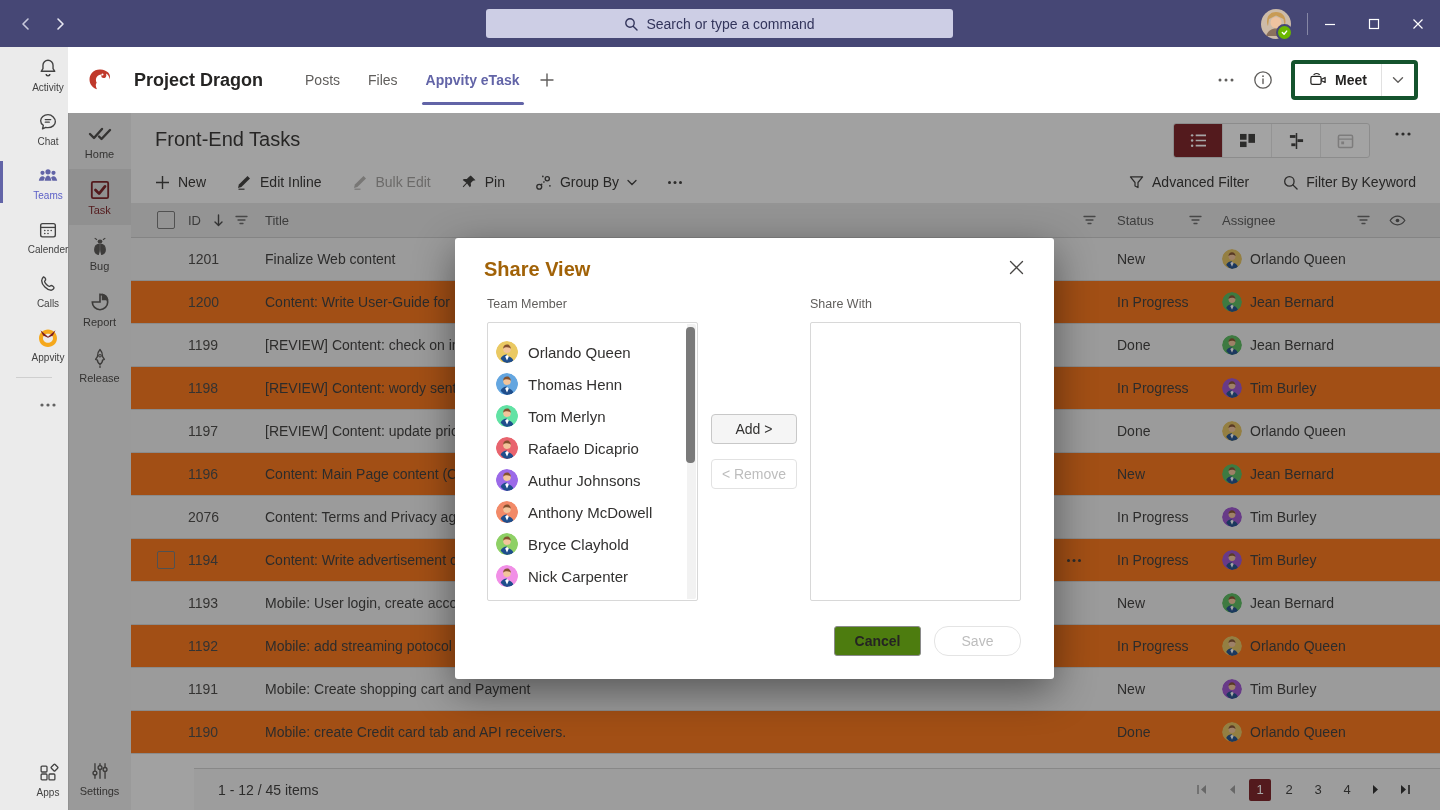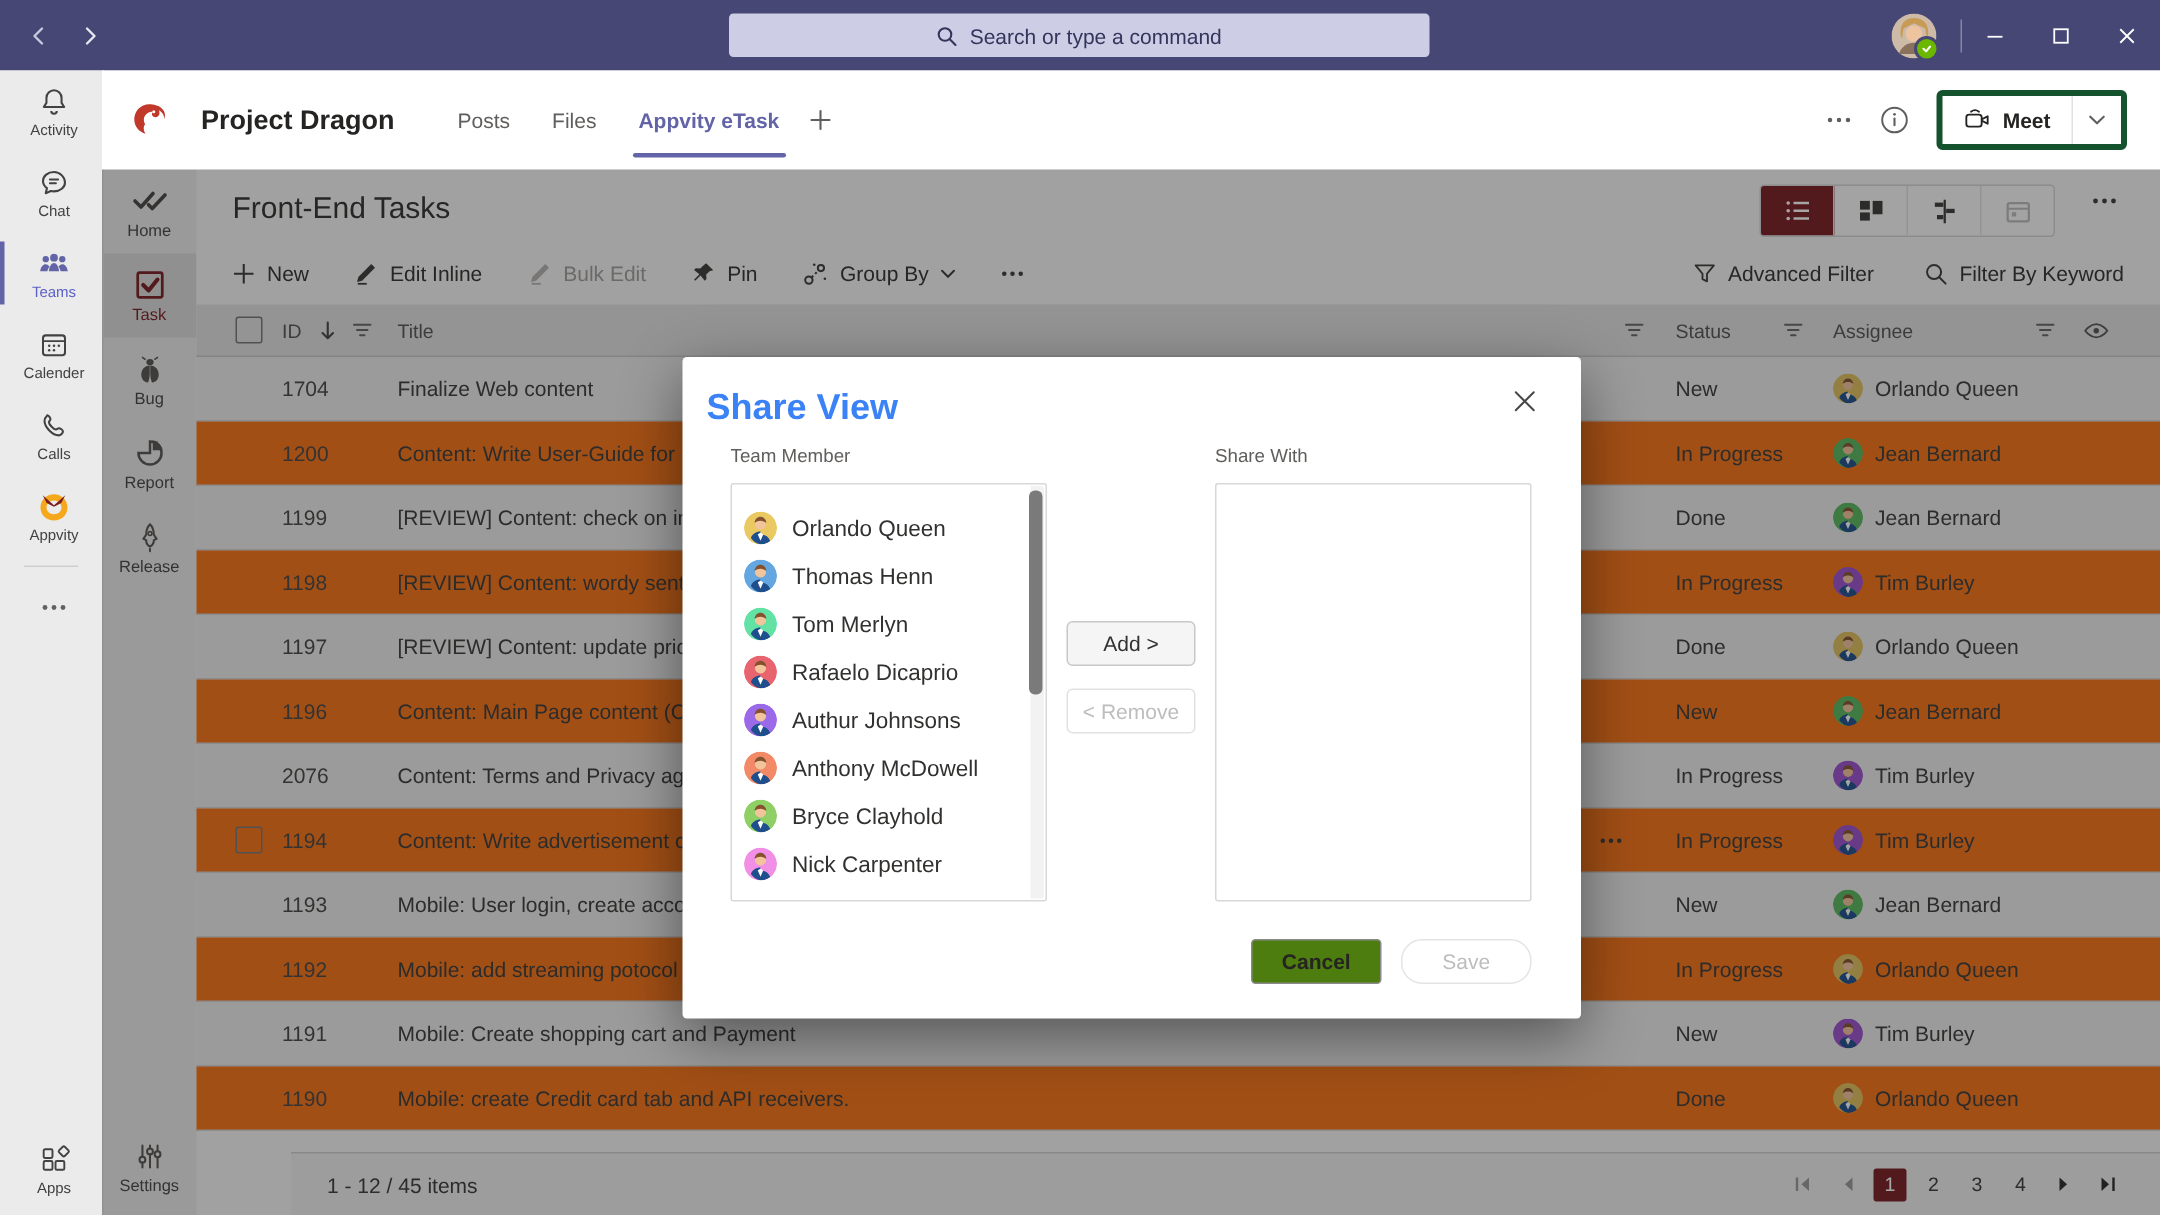--- a/index.html
+++ b/index.html
@@ -13,21 +13,21 @@
   .searchbox{position:absolute;left:486px;top:9px;width:467px;height:29px;background:#cdcee5;border-radius:3px;
              display:flex;align-items:center;justify-content:center;gap:8px;color:#33355c;font-size:14px;cursor:text;}
   .tb-right{position:absolute;right:0;top:0;height:47px;display:flex;align-items:center;}
   .user-avatar{position:relative;width:30px;height:30px;margin-right:16px;cursor:pointer;}
   .user-avatar .badge{position:absolute;right:-2px;bottom:-2px;width:13px;height:13px;border-radius:50%;
                       background:#6bb700;border:2px solid #464775;display:flex;align-items:center;justify-content:center;}
   .tb-sep{width:1px;height:22px;background:rgba(255,255,255,.35);}
   .winbtn{width:44px;height:47px;display:flex;align-items:center;justify-content:center;cursor:pointer;}
   
   .rail{position:absolute;left:0;top:47px;width:68px;bottom:0;background:#ebebeb;border-right:1px solid #ddd;z-index:5;}
-  .rail-item{position:relative;width:72px;padding:9px 0 8px;text-align:center;color:#424242;font-size:10px;cursor:pointer;}
+  .rail-item{position:relative;width:72px;padding:9px 12px 8px;text-align:center;color:#424242;font-size:10px;cursor:pointer;}
   .rail-item .ric{height:24px;display:flex;align-items:center;justify-content:center;margin-bottom:2px;}
   .rail-item.active{color:#5b5fc7;}
   .rail-item.active .bar{position:absolute;left:0;top:6px;bottom:6px;width:3px;background:#6264a7;}
   .rail-div{width:36px;height:1px;background:#cfcfcf;margin:6px auto;}
   .rail-bottom{position:absolute;bottom:4px;left:0;width:68px;}
   
   .appheader{position:absolute;left:68px;top:47px;right:0;height:66px;background:#fff;display:flex;align-items:center;z-index:5;}
   .team-logo{width:30px;height:30px;margin-left:16px;}
   .team-name{font-size:18px;font-weight:700;color:#252423;margin-left:20px;}
   .tabs{display:flex;align-items:center;margin-left:28px;gap:0;}
@@ -76,21 +76,21 @@
   .pager{margin-left:auto;display:flex;align-items:center;gap:7px;}
   .pgbtn{width:22px;height:22px;display:flex;align-items:center;justify-content:center;cursor:pointer;}
   .pgbtn.disabled{cursor:default;}
   .page{min-width:22px;height:22px;border-radius:2px;display:flex;align-items:center;justify-content:center;
         font-size:13px;color:#3b3a39;cursor:pointer;}
   .page.active{background:#7a1e22;color:#fff;}
   
   .dim{position:absolute;left:68px;top:113px;right:0;bottom:0;background:rgba(20,20,20,.38);z-index:40;}
   .modal{position:absolute;left:455px;top:238px;width:599px;height:441px;background:#fff;border-radius:3px;
          box-shadow:0 12px 40px rgba(0,0,0,.45);z-index:60;}
-  .m-title{position:absolute;left:16px;top:20px;font-size:24px;font-weight:600;color:#3b82f6;}
+  .m-title{position:absolute;left:29px;top:20px;font-size:20px;font-weight:600;color:#a16207;}
   .m-close{position:absolute;right:30px;top:22px;cursor:pointer;}
   .m-label{position:absolute;font-size:12.5px;color:#605e5c;}
   .listbox{position:absolute;width:211px;height:279px;border:1px solid #d8d8d8;border-radius:2px;background:#fff;box-sizing:border-box;}
   .lb-track{position:absolute;right:1px;top:1px;bottom:1px;width:9px;background:#f2f2f2;border-radius:0 2px 2px 0;}
   .lb-thumb{position:absolute;right:1px;top:3px;width:9px;height:136px;background:#7a7a7a;border-radius:4px;cursor:pointer;}
   .member{position:relative;height:32px;display:flex;align-items:center;padding-left:8px;gap:10px;cursor:pointer;}
   .members-wrap{padding-top:13px;}
   .av22{width:22px;height:22px;border-radius:50%;overflow:hidden;flex:0 0 22px;}
   .member-name{font-size:15px;color:#323130;}
   .mbtn{position:absolute;width:86px;height:30px;border-radius:4px;font-size:14px;display:flex;align-items:center;justify-content:center;
@@ -537,21 +537,21 @@
               <circle cx="9" cy="6" r="2" fill="#555"></circle>
             </svg>
         </div>
       </div>
 
       <div class="trows">
           <div class="trow alt">
     <div class="tcell" style="left:26px;">
               <span class="cbox" style="visibility: hidden;"></span>
             </div>
-    <div class="tcell" style="left:57px;color:#484644;">1704</div>
+    <div class="tcell" style="left:57px;color:#484644;">1201</div>
     <div class="tcell" style="left:134px;right:510px;overflow:hidden;white-space:nowrap;">Finalize Web content</div>
 
     <div class="tcell" style="left:986px;">New</div>
     <div class="tcell" style="left:1091px;gap:8px;">
       <span class="av20">
                 <svg viewBox="0 0 24 24" width="100%" height="100%">
                   <circle cx="12" cy="12" r="12" fill="#e3c05e"></circle>
                   <path d="M12 14.6c-3.3 0-6 1.9-7 4.7A12 12 0 0 0 12 24c2.7 0 5.2-.9 7-2.7-1-2.8-3.7-4.7-7-4.7z" fill="#1f4e8c"></path>
                   <path d="M12 15.2l-2 1.6 2 4.4 2-4.4z" fill="#fff"></path>
                   <circle cx="12" cy="9" r="4.1" fill="#f2c49b"></circle>

